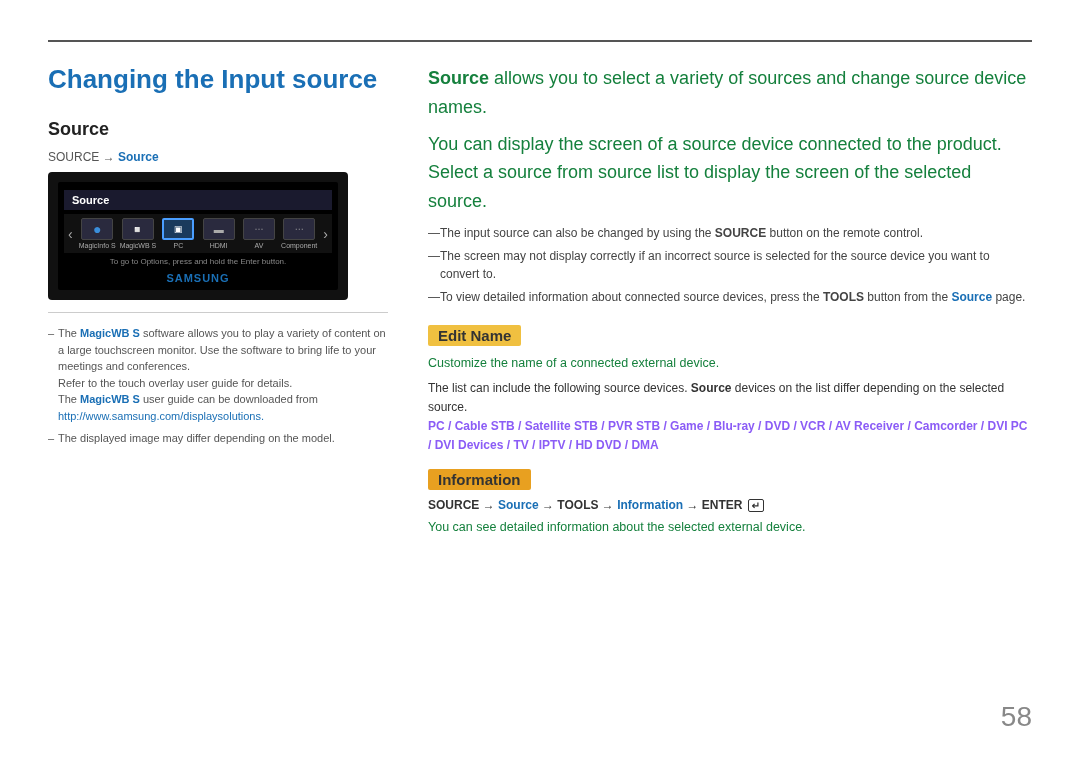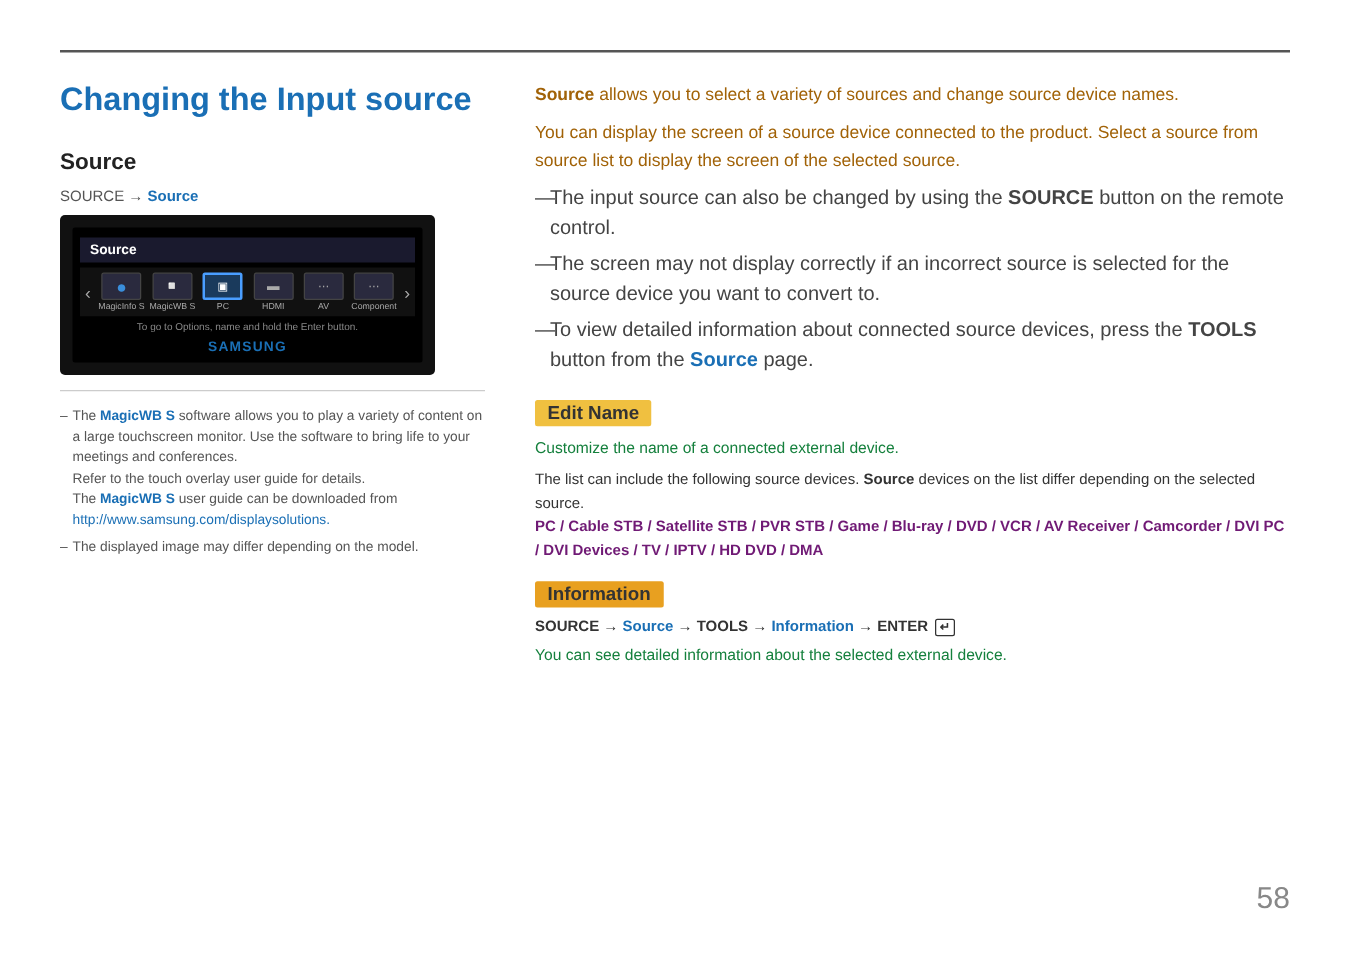--- a/index.html
+++ b/index.html
@@ -181,32 +181,32 @@
       font-weight: bold;
       color: #1a6fb5;
     }
 
     
     .right-column {
       flex: 1;
     }
 
     .intro-text {
-      font-size: 14px;
-      color: #a16207;
+      font-size: 18px;
+      color: #15803d;
       margin-bottom: 8px;
       line-height: 1.6;
     }
 
     .intro-text .bold-term {
       font-weight: bold;
     }
 
     .bullet-note {
-      font-size: 16px;
+      font-size: 12px;
       color: #444;
       margin-bottom: 5px;
       line-height: 1.5;
       padding-left: 12px;
       position: relative;
     }
 
     .bullet-note::before {
       content: '—';
       position: absolute;
@@ -246,30 +246,30 @@
       line-height: 1.5;
     }
 
     .device-list {
       font-size: 12px;
       color: #333;
       line-height: 1.6;
     }
 
     .device-list .blue-text {
-      color: #701a75;
+      color: #8b5cf6;
       font-weight: bold;
       margin-top: 23px;
     }
 
     .page-number {
       position: absolute;
       bottom: 30px;
       right: 48px;
-      font-size: 24px;
+      font-size: 28px;
       color: #888;
       font-weight: normal;
     }
 
     .enter-icon {
       display: inline-block;
       border: 1px solid #333;
       padding: 0 3px;
       font-size: 10px;
       border-radius: 2px;
@@ -340,21 +340,21 @@
             <div class="source-icon-item">
               <div class="icon-box">
                 <span style="font-size:9px;">⋯</span>
               </div>
               <span class="icon-label">Component</span>
             </div>
 
             <span class="arrow-btn">›</span>
           </div>
 
-          <div class="tv-hint">To go to Options, name and hold the Enter button.</div>
+          <div class="tv-hint">To go to Options, press and hold the Enter button.</div>
           <div class="samsung-logo">SAMSUNG</div>
         </div>
       </div>
 
       <hr class="divider-line">
 
       <p class="note-text">
         The <span class="highlight">MagicWB S</span> software allows you to play a variety of content on a large touchscreen monitor. Use the software to bring life to your meetings and conferences.<br>
         Refer to the touch overlay user guide for details.<br>
         The <span class="highlight">MagicWB S</span> user guide can be downloaded from <span style="color:#1a6fb5;">http://www.samsung.com/displaysolutions.</span>

